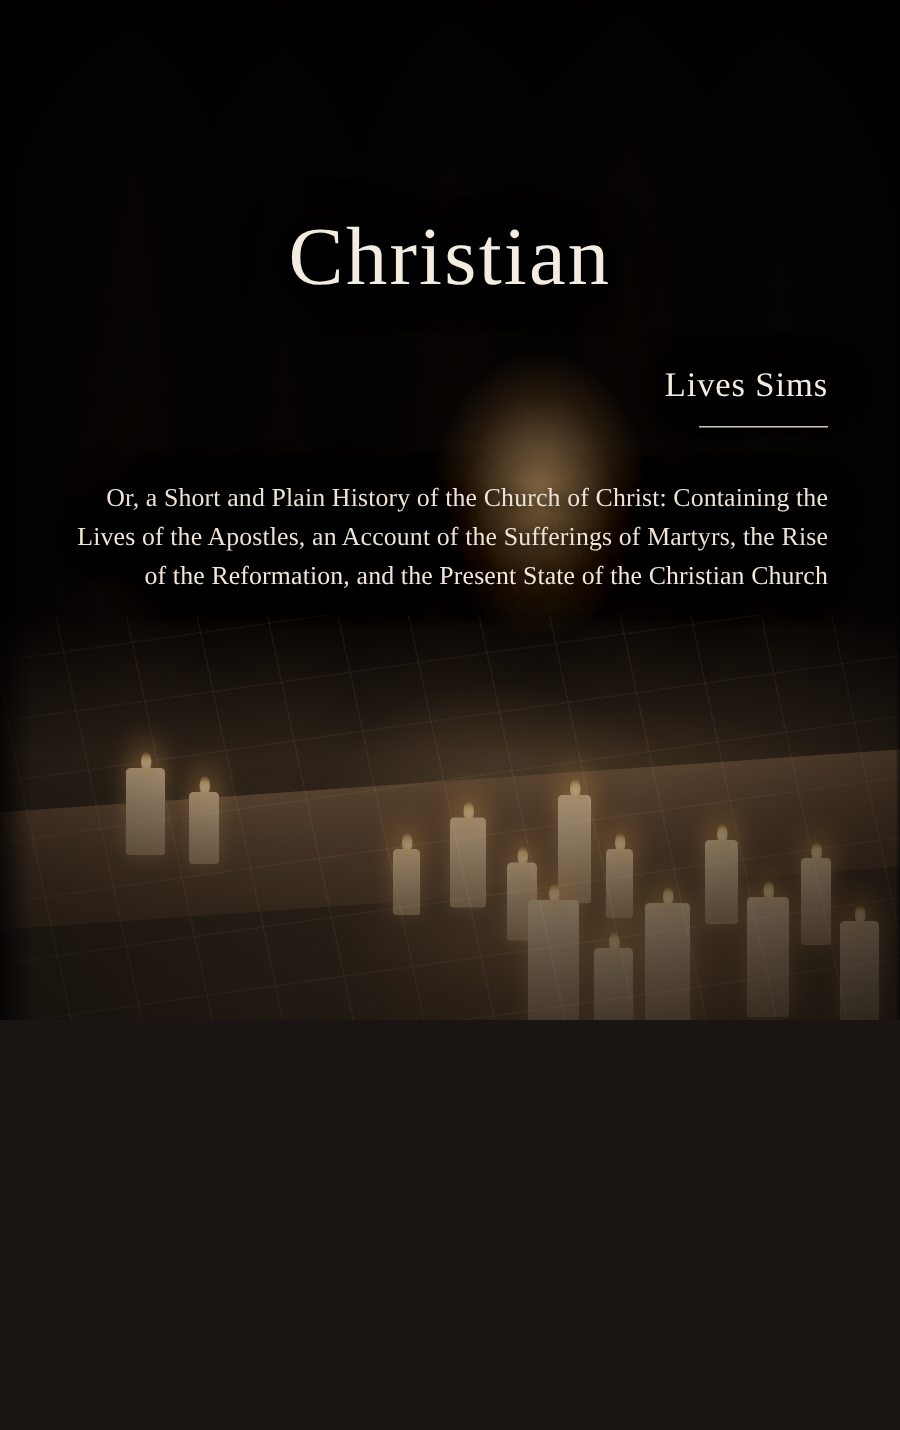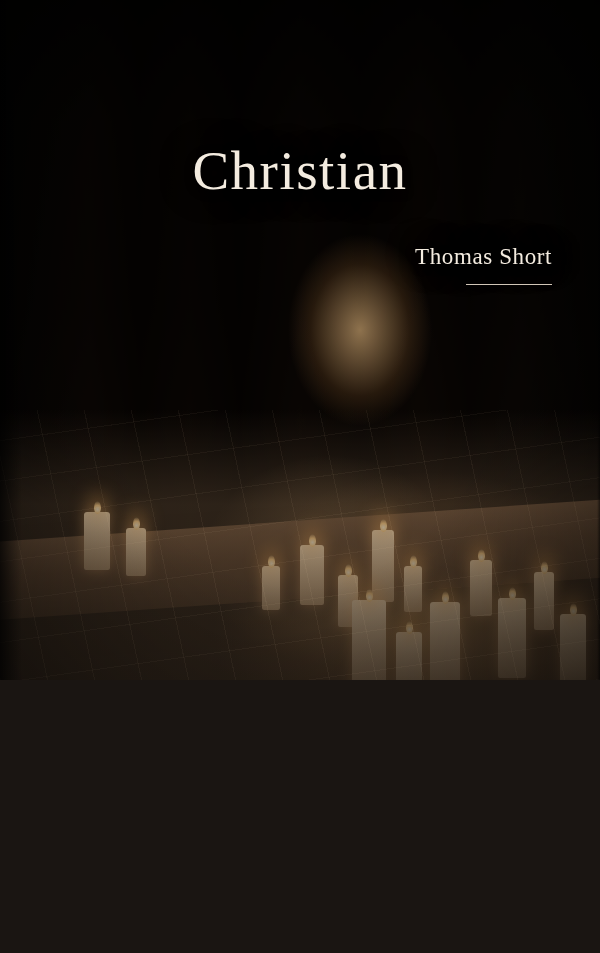--- a/index.html
+++ b/index.html
@@ -184,17 +184,18 @@
   <div class="table-front"></div>
   <div class="floor"></div>
   <div class="vignette"></div>
   <div class="spine"></div>
   <div class="edge-hl"></div>
 
   <div class="text-wrap">
     <h1 class="title">
       <span class="line">Christian</span>
     </h1>
-    <div class="author">Thomas Short</div>
+    <div class="author">Lives Sims</div>
     <div class="rule"></div>
+    <div class="subtitle">Or, a Short and Plain History of the Church of Christ: Containing the Lives of the Apostles, an Account of the Sufferings of Martyrs, the Rise of the Reformation, and the Present State of the Christian Church</div>
   </div>
 
 </div>
 
 </body></html>

